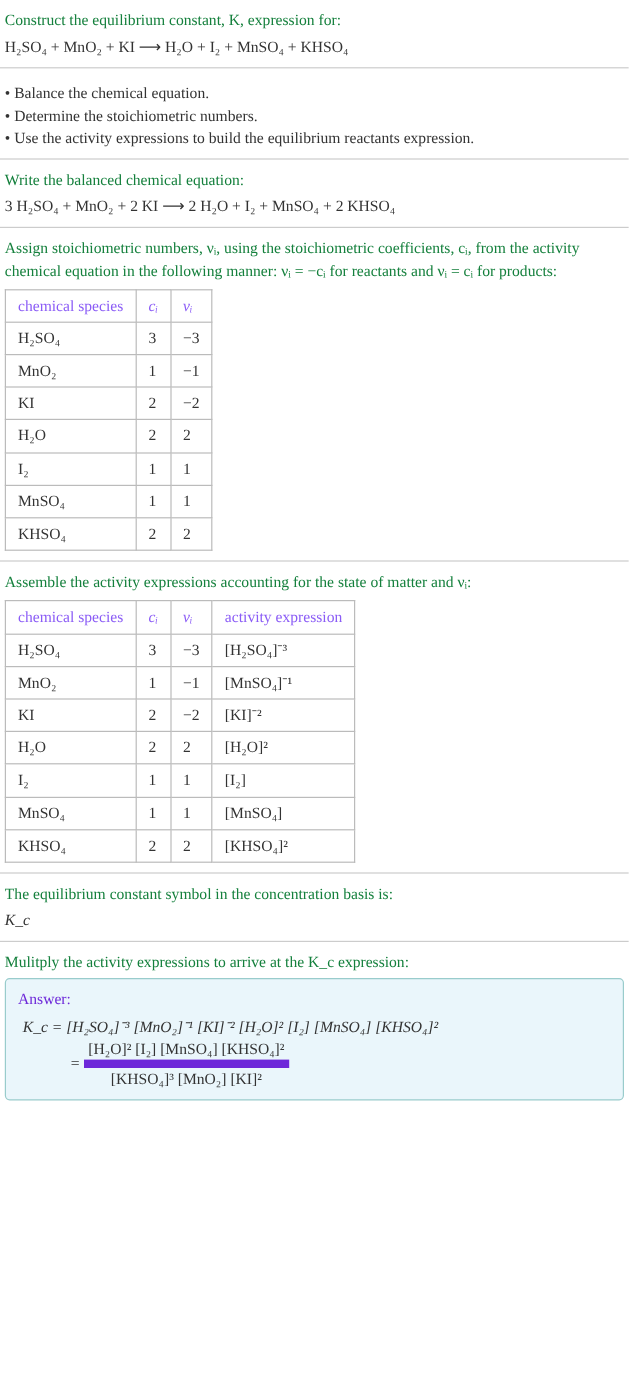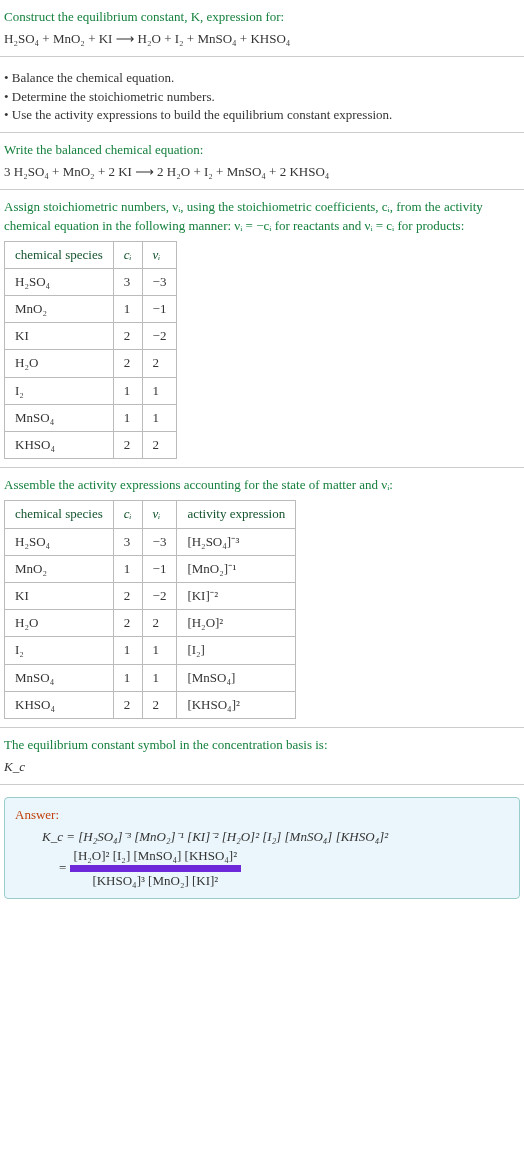--- a/index.html
+++ b/index.html
@@ -26,53 +26,53 @@
     border-collapse: collapse;
     margin-top: 6px;
     font-size: 13px;
   }
   table.data th, table.data td {
     border: 1px solid #bbb;
     padding: 4px 10px;
     text-align: left;
     white-space: nowrap;
   }
-  table.data th { color: #14532d; font-weight: normal; }
+  table.data th { color: #8b5cf6; font-weight: normal; }
   .answer-box {
     border: 1px solid #9cc;
     background: #eaf6fb;
     border-radius: 4px;
     padding: 8px 10px;
     margin-top: 4px;
   }
-  .answer-label { color: #c2410c; margin-bottom: 4px; }
+  .answer-label { color: #6d28d9; margin-bottom: 4px; }
   .frac {
     display: inline-block;
     vertical-align: middle;
     text-align: center;
   }
   .frac .num { display:block; border-bottom: 7px solid #6d28d9; padding: 0 4px; }
   .frac .den { display:block; padding: 0 4px; }
-  .kc-line { margin-left: 27px; }
+  .kc-line { margin-left: 4px; }
 </style>
 </head>
 <body>
 
 <div class="section">
   <div class="heading">
     <span>Construct the equilibrium constant, K, expression for:</span>
   </div>
   <div class="eq">H₂SO₄ + MnO₂ + KI ⟶ H₂O + I₂ + MnSO₄ + KHSO₄</div>
 </div>
 
 <div class="section">
   <ul class="plan">
     <li>Balance the chemical equation.</li>
     <li>Determine the stoichiometric numbers.</li>
-    <li>Use the activity expressions to build the equilibrium constant expression.</li>
+    <li>Use the activity expressions to build the equilibrium reactants expression.</li>
   </ul>
 </div>
 
 <div class="section">
   <div class="heading">Write the balanced chemical equation:</div>
   <div class="eq">3 H₂SO₄ + MnO₂ + 2 KI ⟶ 2 H₂O + I₂ + MnSO₄ + 2 KHSO₄</div>
 </div>
 
 <div class="section">
   <div class="heading">Assign stoichiometric numbers, νᵢ, using the stoichiometric coefficients, cᵢ, from the activity chemical equation in the following manner: νᵢ = −cᵢ for reactants and νᵢ = cᵢ for products:</div>
@@ -135,21 +135,21 @@
     <tr>
           <td>H₂SO₄</td>
           <td>3</td>
           <td>−3</td>
           <td>[H₂SO₄]⁻³</td>
         </tr>
     <tr>
           <td>MnO₂</td>
           <td>1</td>
           <td>−1</td>
-          <td>[MnO₂]⁻¹</td>
+          <td>[MnSO₄]⁻¹</td>
         </tr>
     <tr>
           <td>KI</td>
           <td>2</td>
           <td>−2</td>
           <td>[KI]⁻²</td>
         </tr>
     <tr>
           <td>H₂O</td>
           <td>2</td>
@@ -177,20 +177,21 @@
   </tbody>
     </table>
 </div>
 
 <div class="section">
   <div class="heading">The equilibrium constant symbol in the concentration basis is:</div>
   <div class="italic">K_c</div>
 </div>
 
 <div class="section last">
+  <div class="heading">Mulitply the activity expressions to arrive at the K_c expression:</div>
   <div class="answer-box">
     <div class="answer-label">Answer:</div>
     <div class="kc-line">
       <span class="italic">K_c = [H₂SO₄]⁻³ [MnO₂]⁻¹ [KI]⁻² [H₂O]² [I₂] [MnSO₄] [KHSO₄]²</span>
     </div>
     <div class="kc-line" style="margin-left:44px;">
       <span>= </span>
       <span class="frac">
         <span class="num">[H₂O]² [I₂] [MnSO₄] [KHSO₄]²</span>
         <span class="den">[KHSO₄]³ [MnO₂] [KI]²</span>

